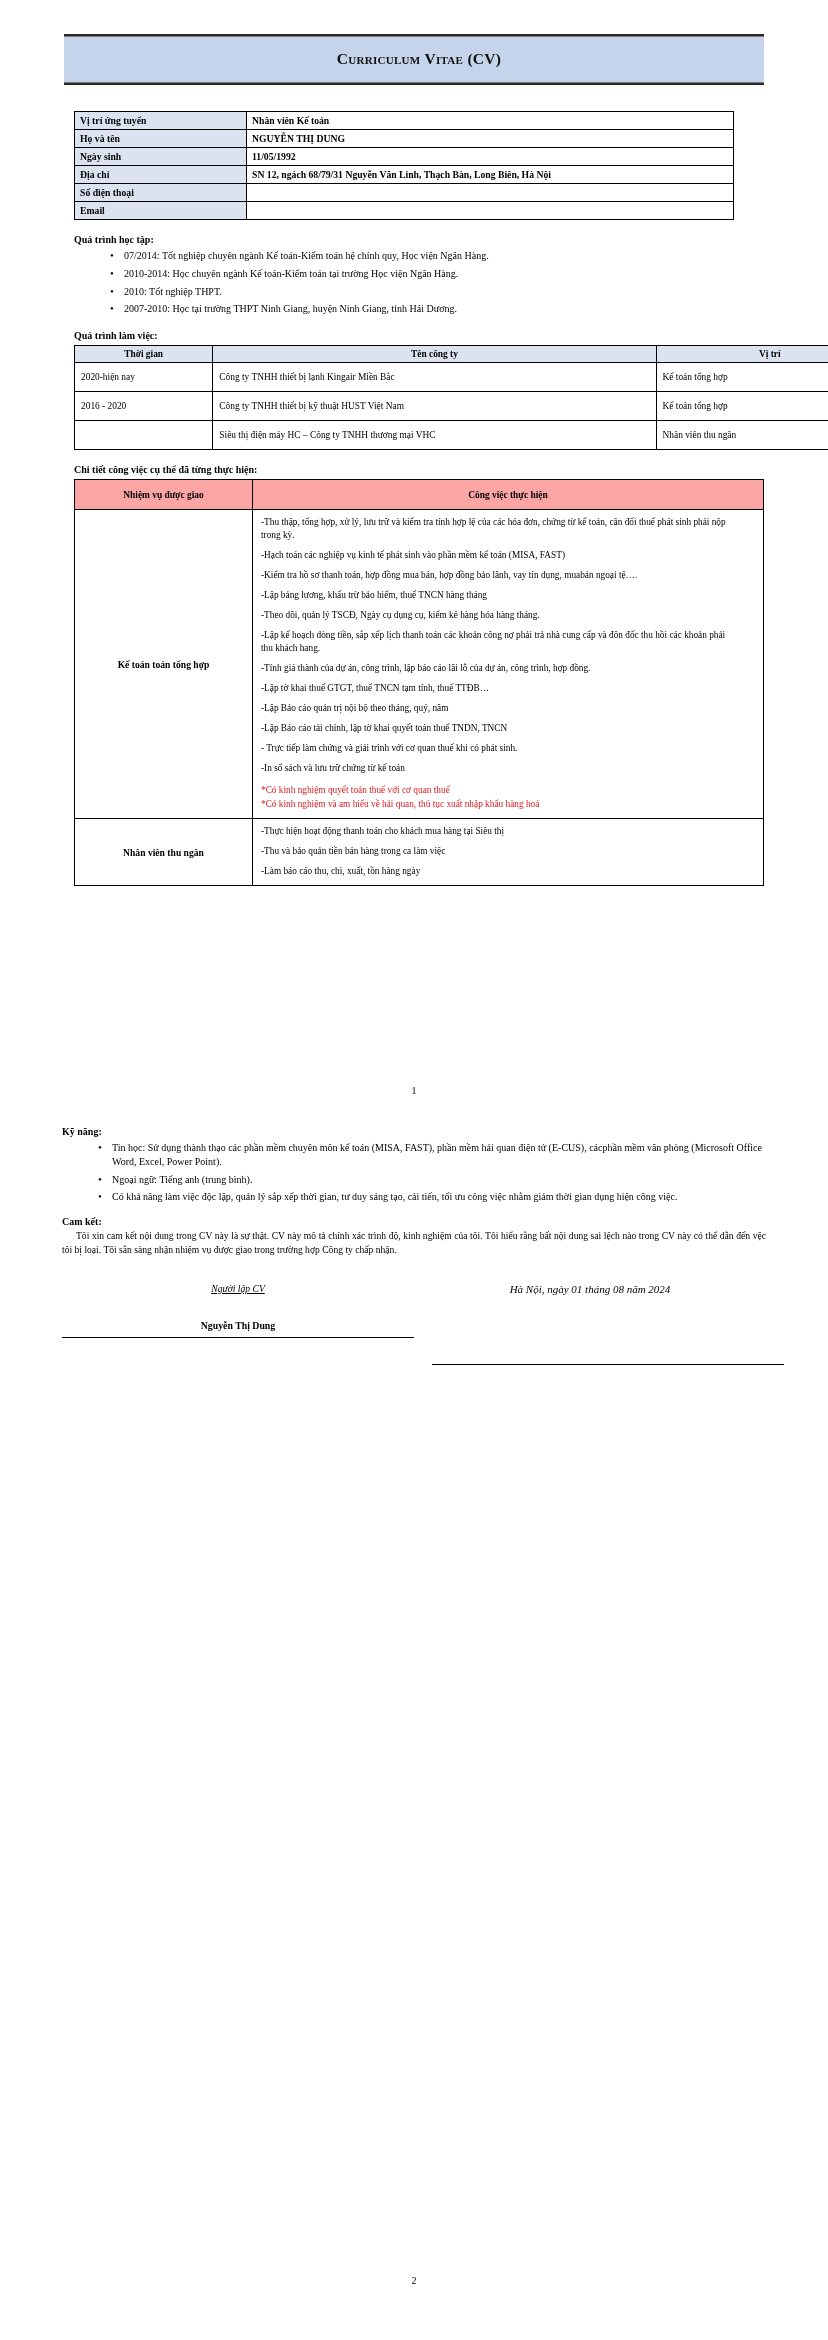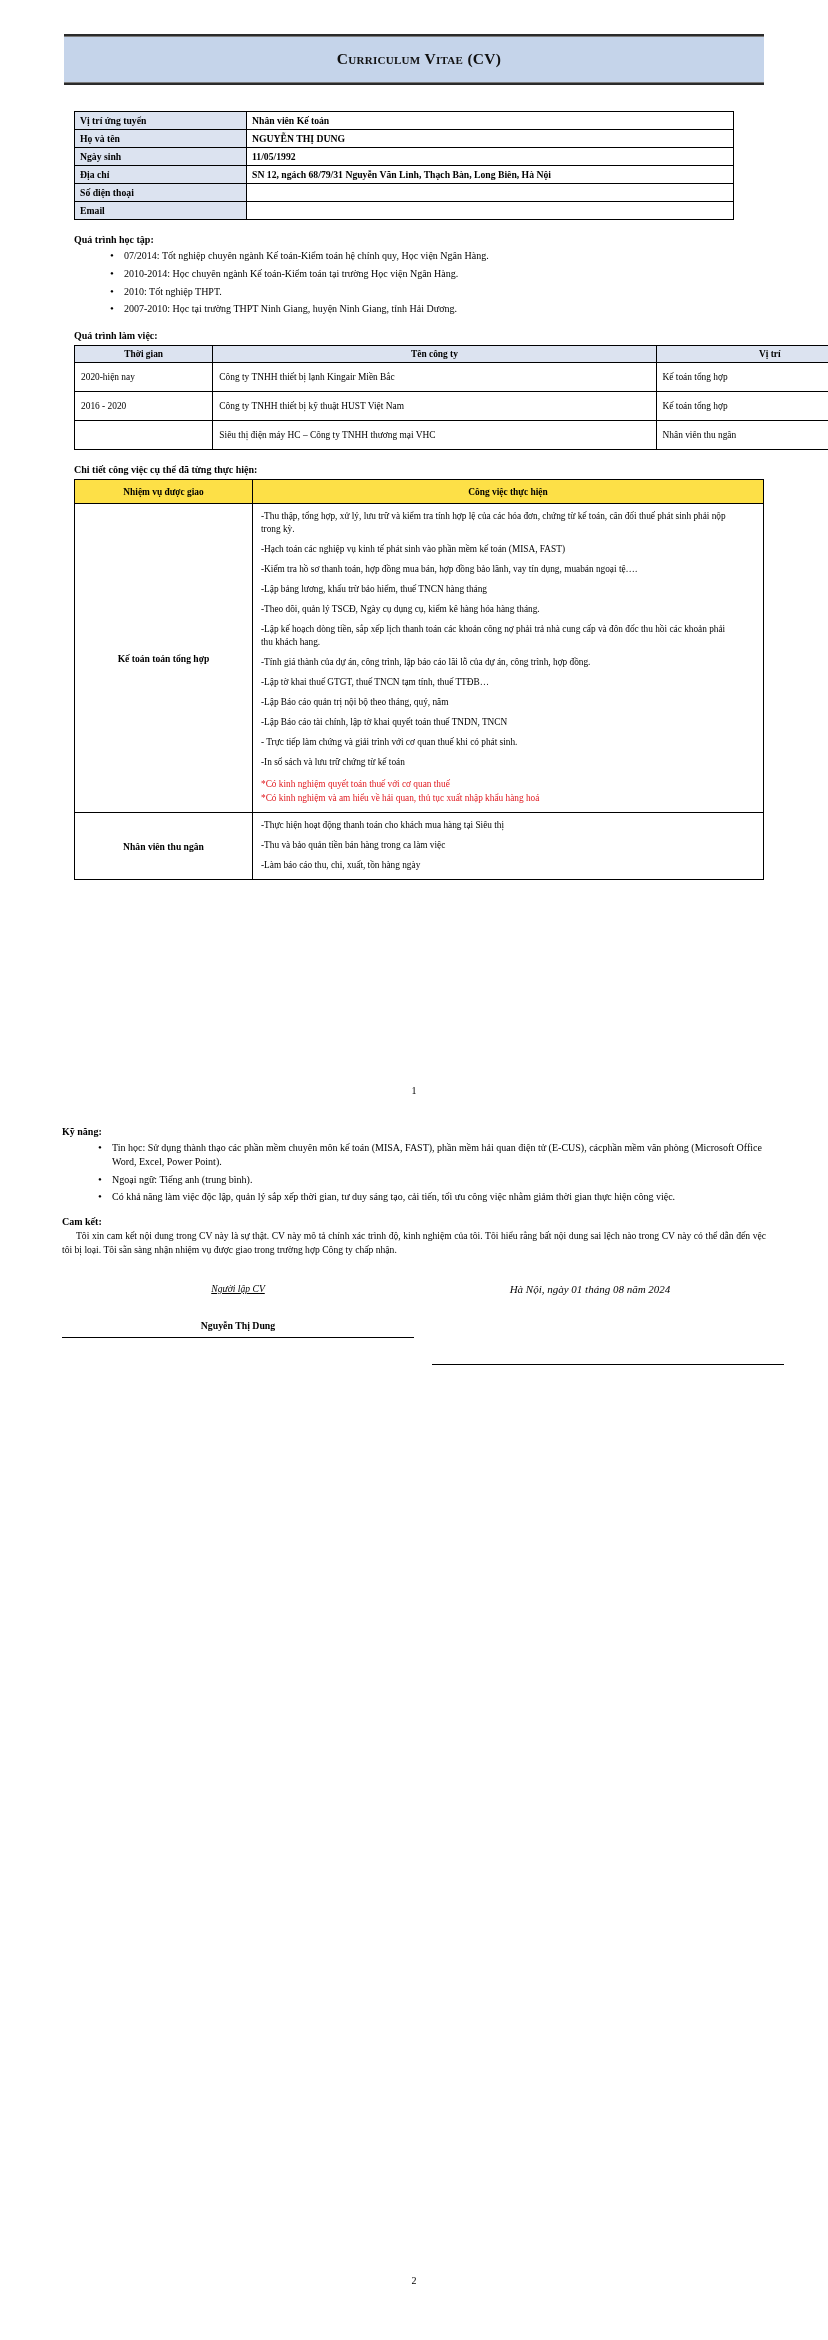--- a/index.html
+++ b/index.html
@@ -135,25 +135,25 @@
   .work-table .col-time  { width: 118px; }
   .work-table .col-comp  { width: 378px; }
   .work-table .col-pos   { width: 194px; }
 
   
   .duty-table {
     margin: 4px 0 0 26px;
     width: 690px;
   }
   .duty-table th {
-    background: #fde047;
+    background: #fca5a5;
     font-weight: bold;
     text-align: center;
     font-size: 9.4px;
-    height: 24px;
+    height: 30px;
     padding: 4px;
   }
   .duty-table th.col-task { width: 178px; }
   .duty-table td.task-cell {
     width: 178px;
     font-weight: bold;
     font-size: 9.6px;
     text-align: center;
     vertical-align: middle;
   }
@@ -354,21 +354,21 @@
 </div>
 
 <div class="page-number" style="top:1085px;">1</div>
 
 <div class="page2">
 
   <div class="section-head" style="margin-left:14px;">Kỹ năng:</div>
   <ul class="bullets" style="margin-left:14px;">
     <li>Tin học: Sử dụng thành thạo các phần mềm chuyên môn kế toán (MISA, FAST), phần mềm hải quan điện tử (E-CUS), cácphần mềm văn phòng (Microsoft Office Word, Excel, Power Point).</li>
     <li>Ngoại ngữ: Tiếng anh (trung bình).</li>
-    <li>Có khả năng làm việc độc lập, quản lý sắp xếp thời gian, tư duy sáng tạo, cải tiến, tối ưu công việc nhằm giảm thời gian thực hiện công việc.</li>
+    <li>Có khả năng làm việc độc lập, quản lý sắp xếp thời gian, tư duy sáng tạo, cải tiến, tối ưu công việc nhằm giảm thời gian dụng hiện công việc.</li>
   </ul>
 
   <div class="commit-head">Cam kết:</div>
   <div class="commit-body">Tôi xin cam kết nội dung trong CV này là sự thật. CV này mô tả chính xác trình độ, kinh nghiệm của tôi. Tôi hiểu rằng bất nội dung sai lệch nào trong CV này có thể dẫn đến vệc tôi bị loại. Tôi sẵn sàng nhận nhiệm vụ được giao trong trường hợp Công ty chấp nhận.</div>
 
   <div class="sign-row">
     <div class="sign-col">
       <div class="sign-label">Người lập CV</div>
       <div class="sign-name">Nguyễn Thị Dung</div>
       <div class="sign-rule left"></div>

